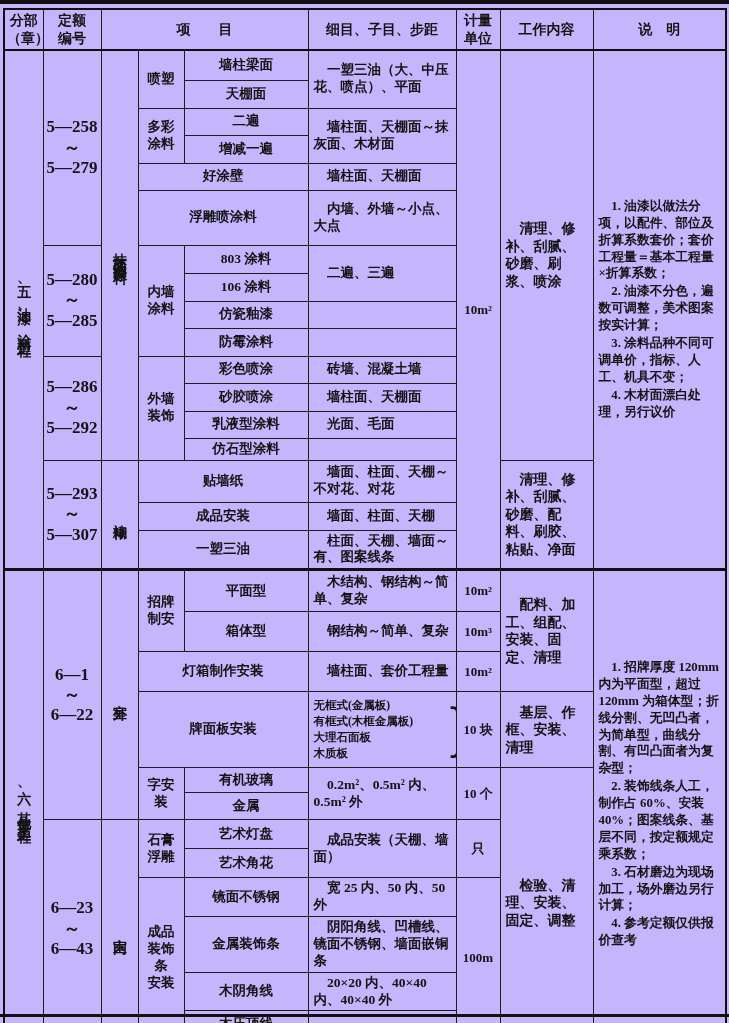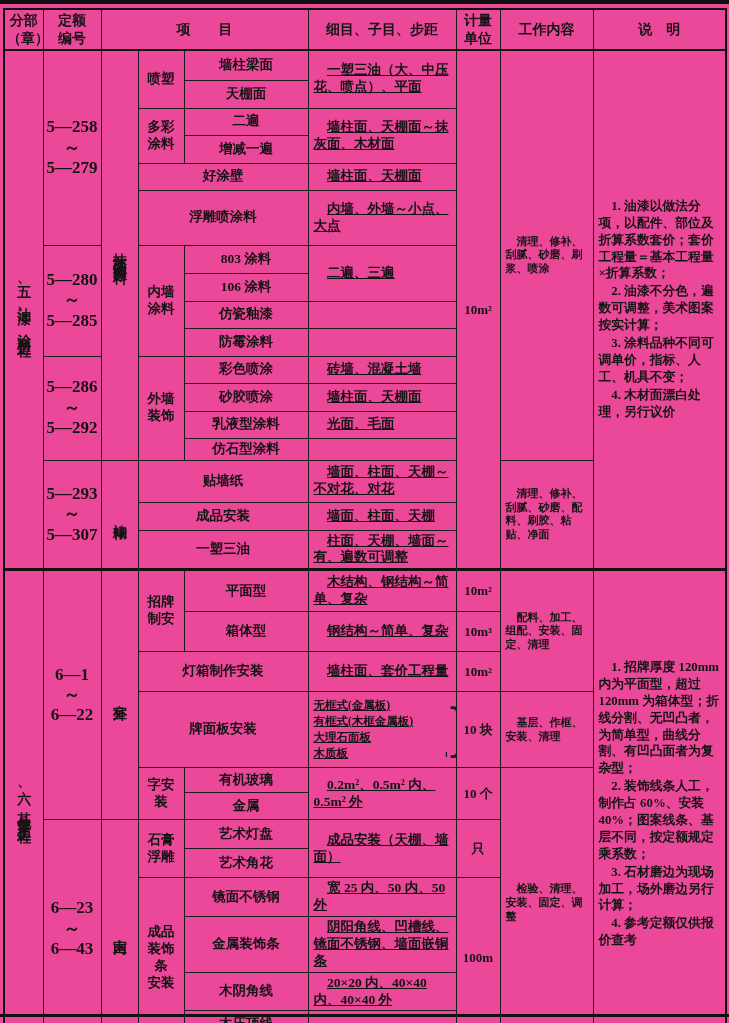--- a/index.html
+++ b/index.html
@@ -1,31 +1,31 @@
 <!DOCTYPE html>
 <html><head>
 <meta charset="utf-8">
 <style>
   html,body{margin:0;padding:0;}
   body{background:#f5f4f0;font-family:"Liberation Serif","DejaVu Serif",serif;color:#141414;}
-  .page{position:relative;width:729px;height:1023px;background:#ec4899;overflow:hidden;}
+  .page{position:relative;width:729px;height:1023px;background:#c4b5fd;overflow:hidden;}
   .rule{position:absolute;left:0;width:729px;background:#101010;}
   .rule.top{top:0;height:4px;}
   .rule.bottom{top:1014px;height:3px;}
   table.quota{position:absolute;top:8px;left:3px;border-collapse:collapse;table-layout:fixed;width:722px;}
   td,th{border:1px solid #1c1c1c;padding:1px 3px;text-align:center;vertical-align:middle;
         font-weight:700;font-size:13.5px;line-height:1.25;overflow:hidden;}
   th{font-size:14px;padding:2px;}
   .pl{white-space:pre-line;}
   .code{font-size:17px;line-height:1.2;}
   .vert{display:inline-block;writing-mode:vertical-rl;text-orientation:upright;letter-spacing:3px;
         font-size:14px;line-height:1;}
   .chap .vert{letter-spacing:4px;}
-  td.detail{text-align:left;text-indent:1em;padding:2px 5px;text-decoration:underline;}
-  td.work{text-align:left;text-indent:1em;padding:2px 5px;font-size:11px;}
+  td.detail{text-align:left;text-indent:1em;padding:2px 5px;}
+  td.work{text-align:left;text-indent:1em;padding:2px 5px;font-size:14px;}
   td.notes{text-align:left;vertical-align:middle;padding:3px 5px;font-size:12.8px;}
   td.notes p{margin:0 0 1px 0;text-indent:1em;line-height:1.32;}
   td.unitc{font-size:13px;}
   tr.sec td{border-top:3px solid #101010;}
   tr.hdr th{border-bottom:2px solid #101010;}
   table.quota{border:2px solid #101010;}
   .bracebox{display:flex;align-items:center;justify-content:flex-start;gap:16px;text-align:left;}
   .bracebox .list{white-space:pre-line;font-size:11.5px;line-height:1.38;text-indent:0;flex:0 0 auto;}
   .bracebox .brace{font-size:56px;font-weight:400;line-height:0.9;transform:scaleX(.7);
         font-family:"DejaVu Serif",serif;flex:0 0 14px;}
@@ -151,21 +151,21 @@
       <td colspan="2">贴墙纸</td>
       <td class="detail">墙面、柱面、天棚～不对花、对花</td>
       <td rowspan="3" class="work">清理、修补、刮腻、砂磨、配料、刷胶、粘贴、净面</td>
     </tr>
     <tr style="height:28px">
       <td colspan="2">成品安装</td>
       <td class="detail">墙面、柱面、天棚</td>
     </tr>
     <tr style="height:38px">
       <td colspan="2">一塑三油</td>
-      <td class="detail">柱面、天棚、墙面～有、遍数可调整</td>
+      <td class="detail">柱面、天棚、墙面～有、图案线条</td>
     </tr>
 
     <tr class="sec" style="height:42px">
       <td rowspan="12" class="chap"><span class="vert">六、其他零星工程</span></td>
       <td rowspan="6" class="code pl">6—1
 ～
 6—22</td>
       <td rowspan="6"><span class="vert">室外</span></td>
       <td rowspan="2" class="pl">招牌
 制安</td>

